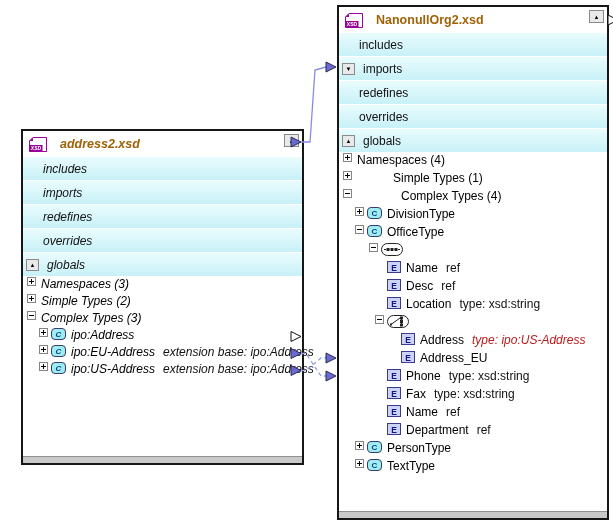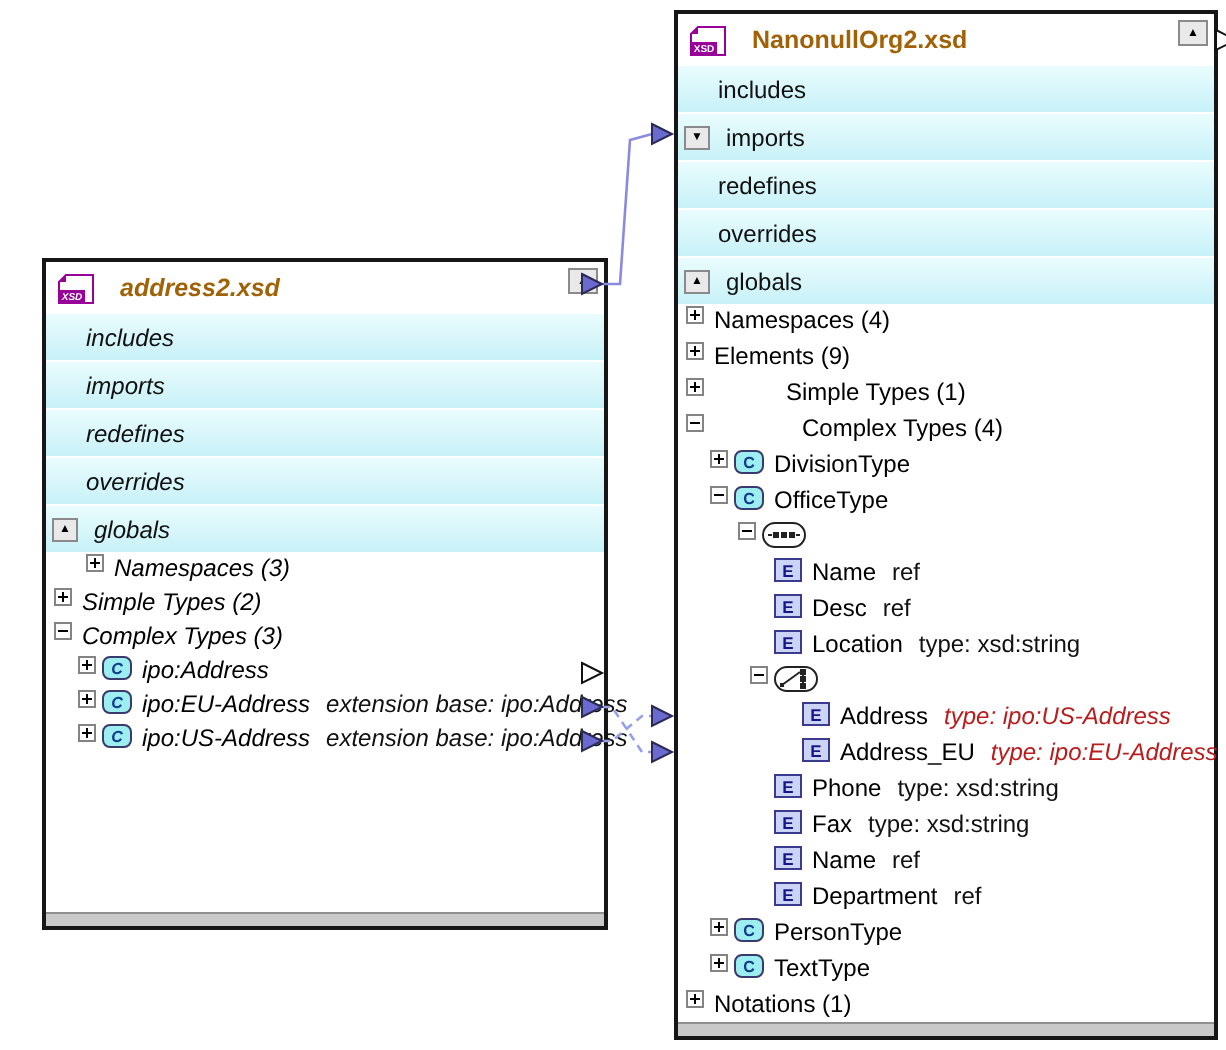--- a/index.html
+++ b/index.html
@@ -93,21 +93,21 @@
         </div>
         <div class="band">
           <span class="band-label">overrides</span>
         </div>
         <div class="band has-toggle">
           <span class="mini-btn">▲</span>
           <span class="band-label">globals</span>
         </div>
       </div>
     <div class="tree" id="left-tree">
-        <div class="tree-row" style="height: 17px; padding-left: 20px;">
+        <div class="tree-row" style="height: 17px; padding-left: 4px;">
           <span class="expand-box">
             <svg width="9" height="9" viewBox="0 0 9 9">
               <rect x="0.5" y="0.5" width="8" height="8" fill="#fff" stroke="#848484"></rect>
               <line x1="2" y1="4.5" x2="7" y2="4.5" stroke="#000"></line>
               <line x1="4.5" y1="2" x2="4.5" y2="7" stroke="#000"></line>
             </svg>
           </span>
           <span class="row-label">Namespaces (3)</span>
         </div>
         <div class="tree-row" style="height: 17px; padding-left: 4px;">
@@ -219,30 +219,20 @@
         <div class="tree-row" style="height: 18px; padding-left: 4px;">
           <span class="expand-box">
             <svg width="9" height="9" viewBox="0 0 9 9">
               <rect x="0.5" y="0.5" width="8" height="8" fill="#fff" stroke="#848484"></rect>
               <line x1="2" y1="4.5" x2="7" y2="4.5" stroke="#000"></line>
               <line x1="4.5" y1="2" x2="4.5" y2="7" stroke="#000"></line>
             </svg>
           </span>
           <span class="row-label">Namespaces (4)</span>
         </div>
-        <div class="tree-row" style="height: 18px; padding-left: 4px;">
-          <span class="expand-box">
-            <svg width="9" height="9" viewBox="0 0 9 9">
-              <rect x="0.5" y="0.5" width="8" height="8" fill="#fff" stroke="#848484"></rect>
-              <line x1="2" y1="4.5" x2="7" y2="4.5" stroke="#000"></line>
-              <line x1="4.5" y1="2" x2="4.5" y2="7" stroke="#000"></line>
-            </svg>
-          </span>
-          <span class="row-label">Elements (9)</span>
-        </div>
         <div class="tree-row" style="height: 18px; padding-left: 4px; gap: 36px;">
           <span class="expand-box">
             <svg width="9" height="9" viewBox="0 0 9 9">
               <rect x="0.5" y="0.5" width="8" height="8" fill="#fff" stroke="#848484"></rect>
               <line x1="2" y1="4.5" x2="7" y2="4.5" stroke="#000"></line>
               <line x1="4.5" y1="2" x2="4.5" y2="7" stroke="#000"></line>
             </svg>
           </span>
           <span class="row-label">Simple Types (1)</span>
         </div>
@@ -363,21 +353,20 @@
           <span class="row-suffix type-link">type: ipo:US-Address</span>
         </div>
         <div class="tree-row" style="height: 18px; padding-left: 62px;">
           <span class="node-icon" style="margin-left: 0px;">
             <svg width="14" height="12" viewBox="0 0 14 12">
               <rect x="0.5" y="0.5" width="13" height="11" fill="#ccd4f6" stroke="#3a3a8e"></rect>
               <text x="7" y="9.5" text-anchor="middle" font-size="8.5" font-weight="bold" fill="#16168a" font-family="Liberation Sans,sans-serif">E</text>
             </svg>
           </span>
           <span class="row-label">Address_EU</span>
-          <span class="row-suffix type-link">type: ipo:EU-Address</span>
         </div>
         <div class="tree-row" style="height: 18px; padding-left: 48px;">
           <span class="node-icon" style="margin-left: 0px;">
             <svg width="14" height="12" viewBox="0 0 14 12">
               <rect x="0.5" y="0.5" width="13" height="11" fill="#ccd4f6" stroke="#3a3a8e"></rect>
               <text x="7" y="9.5" text-anchor="middle" font-size="8.5" font-weight="bold" fill="#16168a" font-family="Liberation Sans,sans-serif">E</text>
             </svg>
           </span>
           <span class="row-label">Phone</span>
           <span class="row-suffix">type: xsd:string</span>
@@ -436,30 +425,20 @@
               <line x1="4.5" y1="2" x2="4.5" y2="7" stroke="#000"></line>
             </svg>
           </span>
           <span class="node-icon">
             <svg width="15" height="12" viewBox="0 0 15 12">
               <rect x="0.5" y="0.5" width="14" height="11" rx="3.5" fill="#9ceef0" stroke="#3a3a6e"></rect>
               <text x="7.5" y="9" text-anchor="middle" font-size="8" font-weight="bold" fill="#103c8c" font-family="Liberation Sans,sans-serif">C</text>
             </svg>
           </span>
           <span class="row-label">TextType</span>
-        </div>
-        <div class="tree-row" style="height: 18px; padding-left: 4px;">
-          <span class="expand-box">
-            <svg width="9" height="9" viewBox="0 0 9 9">
-              <rect x="0.5" y="0.5" width="8" height="8" fill="#fff" stroke="#848484"></rect>
-              <line x1="2" y1="4.5" x2="7" y2="4.5" stroke="#000"></line>
-              <line x1="4.5" y1="2" x2="4.5" y2="7" stroke="#000"></line>
-            </svg>
-          </span>
-          <span class="row-label">Notations (1)</span>
         </div>
       </div>
     <div class="bottom-bar"></div>
   </div>
 
   <svg id="conn-svg" width="613" height="525">
       <path d="M301 142 L310 142 L315 70 L326 67" fill="none" stroke="#8a8ae0" stroke-width="1.3"></path>
       <polygon points="291,137 301,142 291,147" fill="#6a6ad0" stroke="#2a2a55" stroke-width="1"></polygon>
       <polygon points="326,62 336,67 326,72" fill="#6a6ad0" stroke="#2a2a55" stroke-width="1"></polygon>
       <polygon points="291,331.5 301,336.5 291,341.5" fill="#ffffff" stroke="#111111" stroke-width="1"></polygon>

